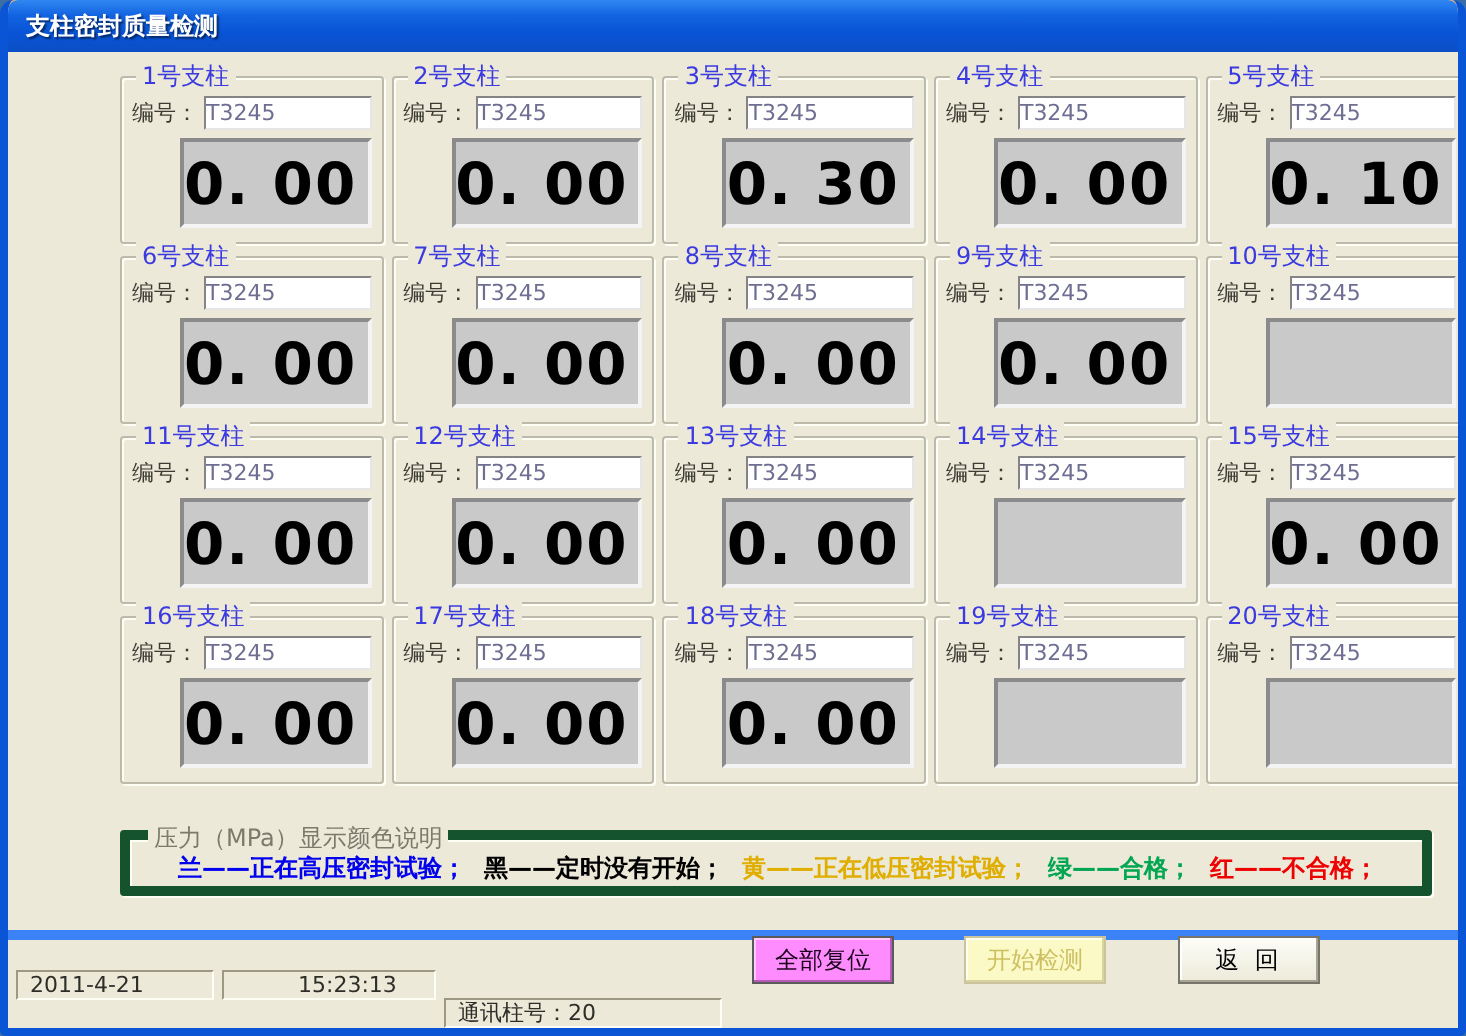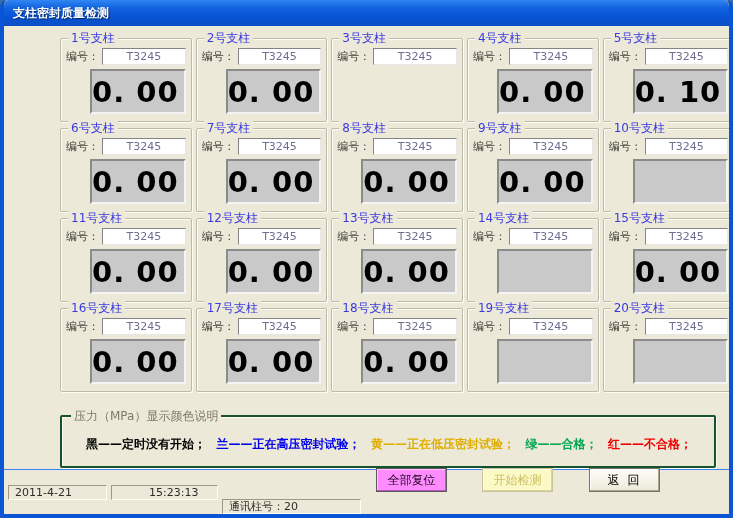--- a/index.html
+++ b/index.html
@@ -39,38 +39,38 @@
   }
   .panel-title {
     position:absolute; top:-8px; left:7px;
     background:#ECE9D8; padding:0 3px;
     color:#3a3ae0; font-size:12px; line-height:14px; white-space:nowrap;
   }
   .id-row { display:flex; align-items:center; gap:3px; }
   .id-label { font-size:11px; color:#3c3c34; white-space:nowrap; }
   .id-box {
     flex:1; height:17px; line-height:15px;
-    background:#ffffff; text-align:center;
+    background:#ffffff; 
     border:1px solid; border-color:#848484 #e6e6e6 #e6e6e6 #848484;
     font-size:11px; color:#6e6e92; overflow:hidden;
   }
   .display {
     margin-top:4px; height:45px;
     background:#c9c9c9;
     border:2px solid; border-color:#8b8b8b #f4f4f4 #f4f4f4 #8b8b8b;
     display:flex; align-items:center; justify-content:flex-end;
     padding-right:5px;
     font-size:29px; font-weight:bold; color:#000; letter-spacing:1px;
     overflow:hidden; white-space:nowrap;margin-left:24px;
   }
 
   
   .legend {
-    position:absolute; left:56px; right:13px; top:389px; height:53px;
-    border:2px solid #14532d; border-radius:2px;
+    position:absolute; left:56px; right:13px; top:389px; height:33px;
+    border:5px solid #14532d; border-radius:2px;
     box-shadow:inset 1px 1px 0 #fffef4, 1px 1px 0 #fffef4;
   }
   .legend-title {
     position:absolute; top:-8px; left:9px;
     background:#ECE9D8; padding:0 3px;
     color:#7d7a6d; font-size:12px; line-height:14px; white-space:nowrap;
   }
   .legend-items {
     display:flex; align-items:center; height:100%;
     padding:6px 22px 0 24px; justify-content:space-between;
@@ -107,21 +107,21 @@
     border:1px solid #77746a;
     box-shadow:inset -1px -1px 0 #a8a494, inset 1px 1px 0 #ffffff;
     letter-spacing:2px;
   }
 
   
   .statusbar {
     flex:0 0 18px; background:#ECE9D8;
     display:flex; align-items:center; gap:4px;
     padding-left:4px;
-    border-top:1px solid #3b82f6;
+    border-top:5px solid #3b82f6;
   }
   .status-cell {
     height:15px; line-height:13px;
     border:1px solid; border-color:#9c9884 #fffef5 #fffef5 #9c9884;
     font-size:11px; color:#2e2e28; padding:0 6px;
   }
   .status-cell.c1 { width:99px; }
   .status-cell.c2 { width:107px;padding-left:37px; }
   .status-cell.c3 { width:139px;margin-top:29px; }
 </style>
@@ -154,20 +154,21 @@
     </div>
     <div class="display">0. 00</div>
   </div>
 
   <div class="panel">
     <span class="panel-title">3号支柱</span>
     <div class="id-row">
       <span class="id-label">编号：</span>
       <span class="id-box">T3245</span>
     </div>
+    <div class="display">0. 30</div>
   </div>
 
   <div class="panel">
     <span class="panel-title">4号支柱</span>
     <div class="id-row">
       <span class="id-label">编号：</span>
       <span class="id-box">T3245</span>
     </div>
     <div class="display">0. 00</div>
   </div>
@@ -313,23 +314,23 @@
       <span class="id-label">编号：</span>
       <span class="id-box">T3245</span>
     </div>
     <div class="display"></div>
   </div>
 </div>
 
     <div class="legend">
       <span class="legend-title">压力（MPa）显示颜色说明</span>
       <div class="legend-items" id="legend-items">
+  <span class="legend-item" style="color: rgb(0, 0, 238);">兰——正在高压密封试验；</span>
+
   <span class="legend-item" style="color: rgb(0, 0, 0);">黑——定时没有开始；</span>
-
-  <span class="legend-item" style="color: rgb(0, 0, 238);">兰——正在高压密封试验；</span>
 
   <span class="legend-item" style="color: rgb(223, 174, 0);">黄——正在低压密封试验；</span>
 
   <span class="legend-item" style="color: rgb(0, 166, 81);">绿——合格；</span>
 
   <span class="legend-item" style="color: rgb(238, 0, 0);">红——不合格；</span>
 </div>
     </div>
 
 

